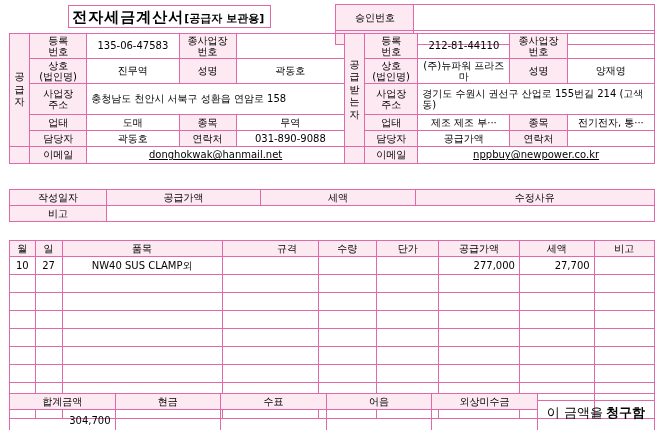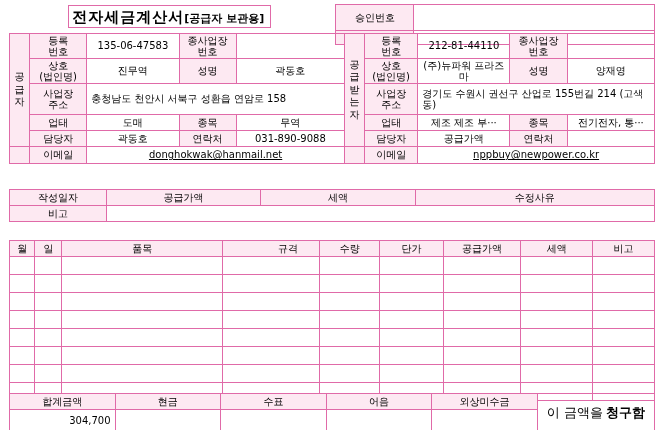--- a/index.html
+++ b/index.html
@@ -197,20 +197,31 @@
       <td class="lbl" style="width:24px;">일</td>
       <td class="lbl" style="width:178px;">품목</td>
       <td class="lbl" style="width:66px;padding-left:36px;">규격</td>
       <td class="lbl" style="width:62px;">수량</td>
       <td class="lbl" style="width:66px;">단가</td>
       <td class="lbl" style="width:82px;">공급가액</td>
       <td class="lbl" style="width:76px;">세액</td>
       <td class="lbl" style="width:64px;">비고</td>
     </tr>
     <tr>
+      <td style="height:17px;">10</td>
+      <td>27</td>
+      <td>NW40 SUS CLAMP외</td>
+      <td></td>
+      <td></td>
+      <td></td>
+      <td class="right">277,000</td>
+      <td class="right">27,700</td>
+      <td></td>
+    </tr>
+    <tr>
           <td style="height:17px;"></td>
           <td></td>
           <td></td>
           <td></td>
           <td></td>
           <td></td>
           <td></td>
           <td></td>
           <td></td>
         </tr>

